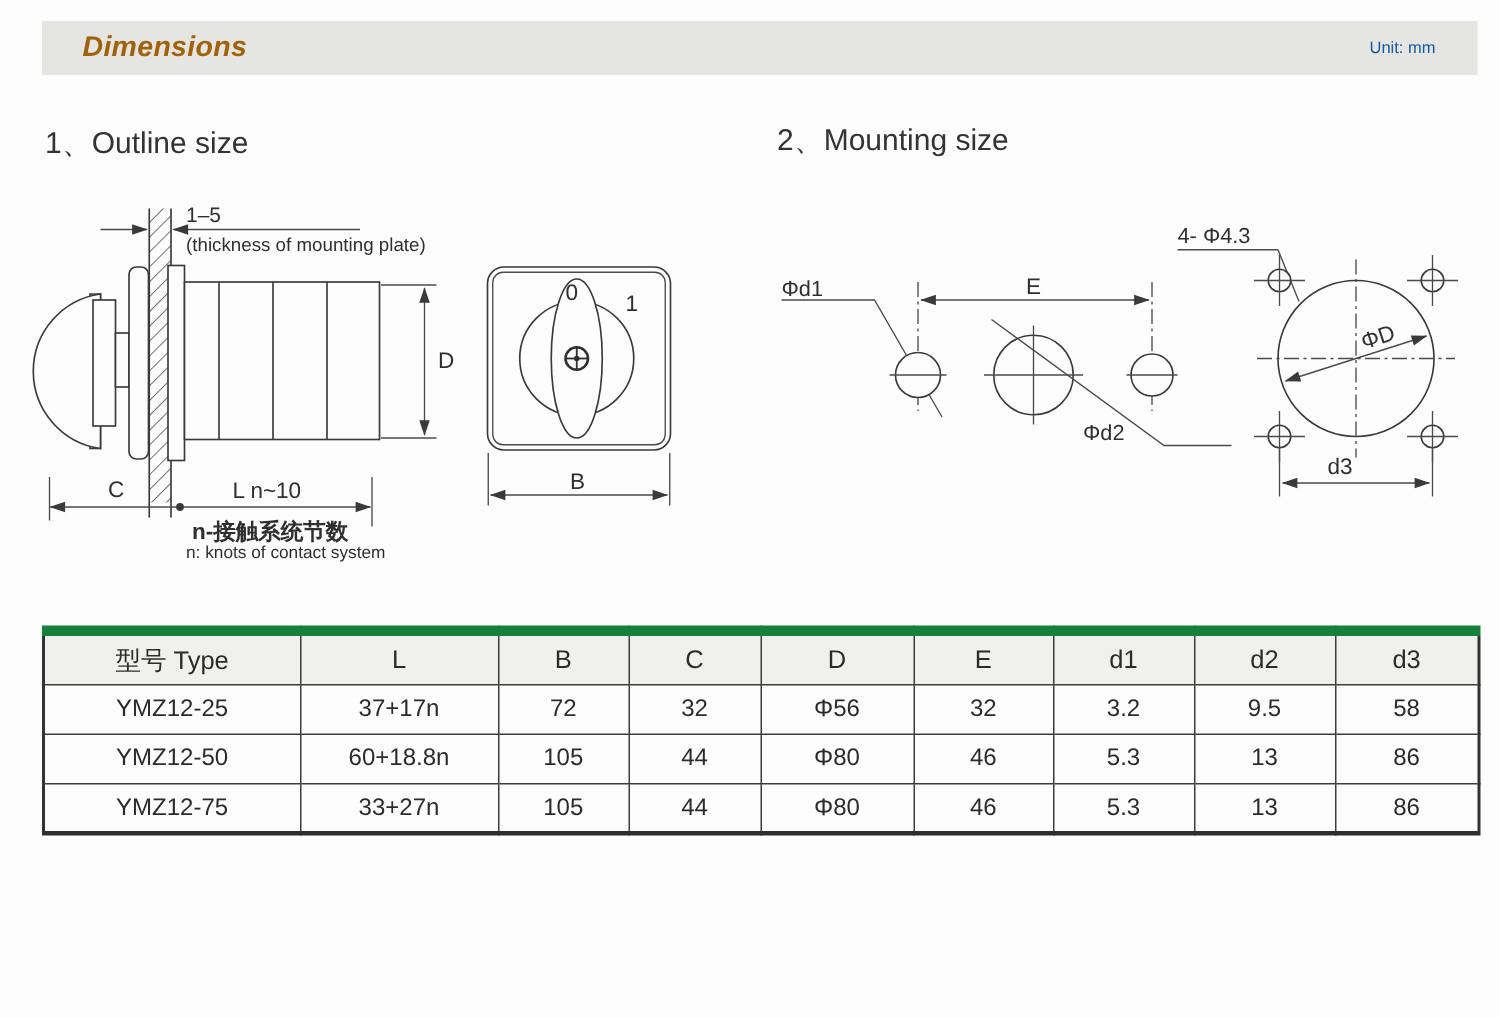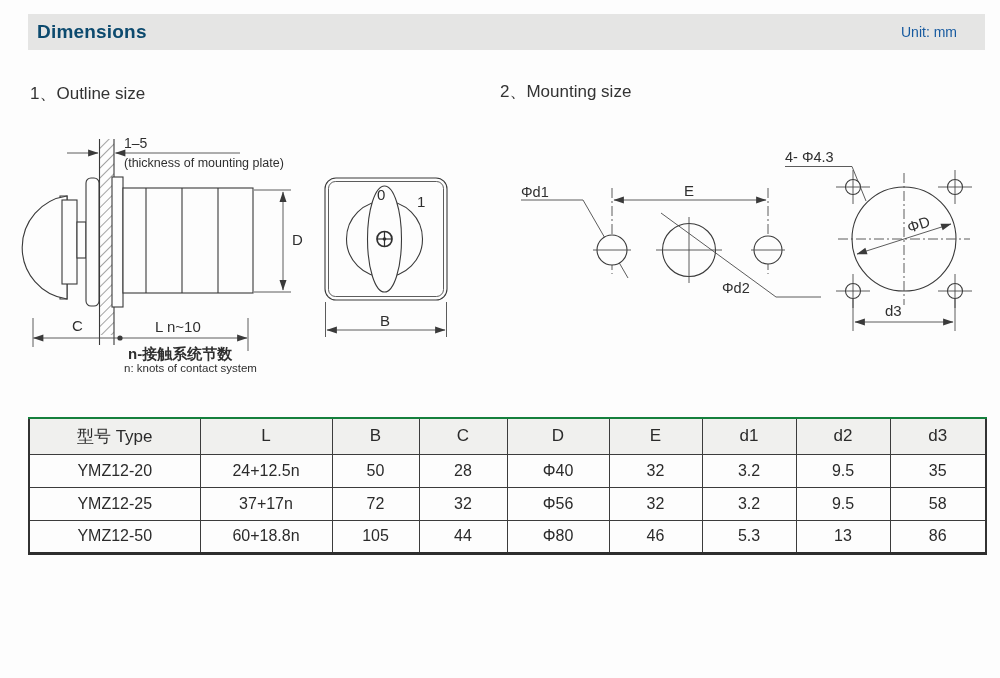--- a/index.html
+++ b/index.html
@@ -11,50 +11,51 @@
     color:#2f2f2f;
     overflow:hidden;
   }
   
   .band {
     position:absolute; left:28px; top:14px; width:957px; height:36px;
     background:#e5e5e4;
     display:flex; align-items:center; justify-content:space-between;
   }
   .band-title {
-    padding-left:9px; font-size:19px; font-weight:bold; letter-spacing:.2px;
-    color:#0c4a6e;
+    padding-left:27px; font-size:19px; font-weight:bold; letter-spacing:.2px;
+    color:#a16207;
+    font-style:italic;
   }
   .band-unit {
-    padding-right:28px; font-size:14px; color:#15599f; font-weight:500;text-align:center;
-  }
-  
-  .sec-title { position:absolute; font-size:17px; color:#333; }
+    padding-right:28px; font-size:11px; color:#15599f; font-weight:500;text-align:center;
+  }
+  
+  .sec-title { position:absolute; font-size:20px; color:#333; }
   .sec-title.outline  { left:30px;  top:82px; }
-  .sec-title.mounting { left:500px; top:80px; }
+  .sec-title.mounting { left:518px; top:80px; }
   
   svg.drawings { position:absolute; left:0; top:120px; width:1000px; height:290px; }
   svg text { fill:#2f2f2f; font-family:"Liberation Sans","DejaVu Sans",sans-serif; }
   .ln   { stroke:#3a3a3a; stroke-width:1.1; fill:none; }
   .thin { stroke:#4a4a4a; stroke-width:0.9; fill:none; }
   .cl   { stroke:#4a4a4a; stroke-width:0.9; fill:none; stroke-dasharray:10 3 2 3; }
   .wfill{ fill:#fdfdfd; }
   
   table.spec {
     position:absolute; left:28px; top:417px; width:957px;
     border-collapse:collapse; table-layout:fixed;
     font-size:16px; color:#2b2b2b;
   }
   table.spec th, table.spec td {
     border:1px solid #3c3c3c; text-align:center; padding:0;
   }
   table.spec th { height:36px; font-weight:normal; font-size:17px; background:#f0f0ee; }
   table.spec td { height:33px; background:#fdfdfd; }
   table.spec { border:2px solid #333; }
-  table.spec thead tr { border-top:2px solid #15803d;padding-left:40px; }
+  table.spec thead tr { border-top:7px solid #15803d;padding-left:40px; }
   table.spec tbody tr:last-child { border-bottom:3px solid #2e2e2e; }
 </style>
 </head>
 <body>
 
 <div class="band">
   <span class="band-title">Dimensions</span>
   <span class="band-unit">Unit: mm</span>
 </div>
 
@@ -213,31 +214,20 @@
       <th>C</th>
       <th>D</th>
       <th>E</th>
       <th>d1</th>
       <th>d2</th>
       <th>d3</th>
     </tr>
   </thead>
   <tbody>
     <tr>
-      <td>YMZ12-20</td>
-      <td>24+12.5n</td>
-      <td>50</td>
-      <td>28</td>
-      <td>Φ40</td>
-      <td>32</td>
-      <td>3.2</td>
-      <td>9.5</td>
-      <td>35</td>
-    </tr>
-    <tr>
       <td>YMZ12-25</td>
       <td>37+17n</td>
       <td>72</td>
       <td>32</td>
       <td>Φ56</td>
       <td>32</td>
       <td>3.2</td>
       <td>9.5</td>
       <td>58</td>
     </tr>
@@ -245,14 +235,25 @@
       <td>YMZ12-50</td>
       <td>60+18.8n</td>
       <td>105</td>
       <td>44</td>
       <td>Φ80</td>
       <td>46</td>
       <td>5.3</td>
       <td>13</td>
       <td>86</td>
     </tr>
+    <tr>
+      <td>YMZ12-75</td>
+      <td>33+27n</td>
+      <td>105</td>
+      <td>44</td>
+      <td>Φ80</td>
+      <td>46</td>
+      <td>5.3</td>
+      <td>13</td>
+      <td>86</td>
+    </tr>
   </tbody>
 </table>
 
 </body></html>

